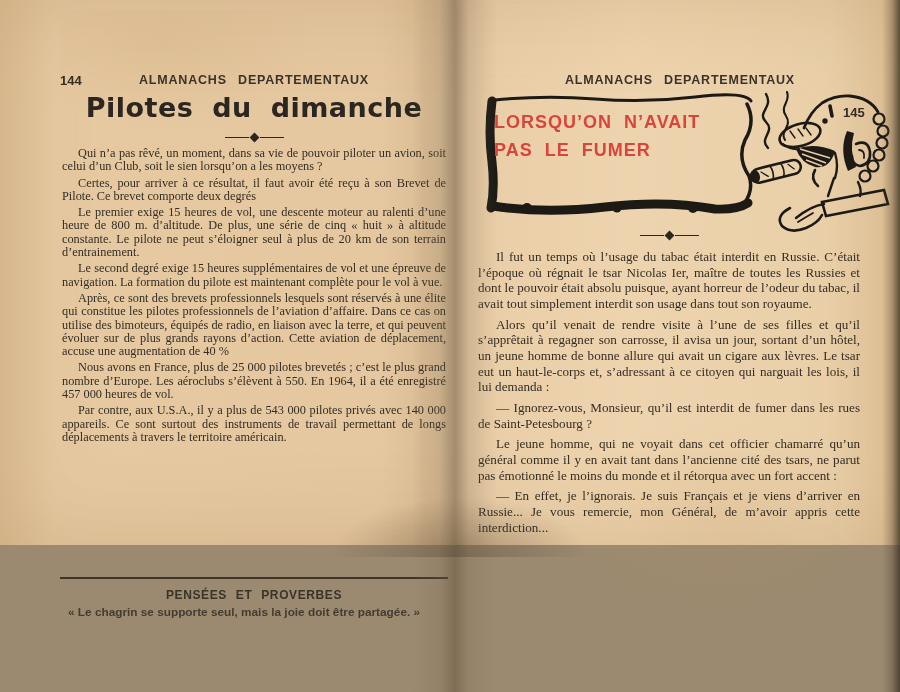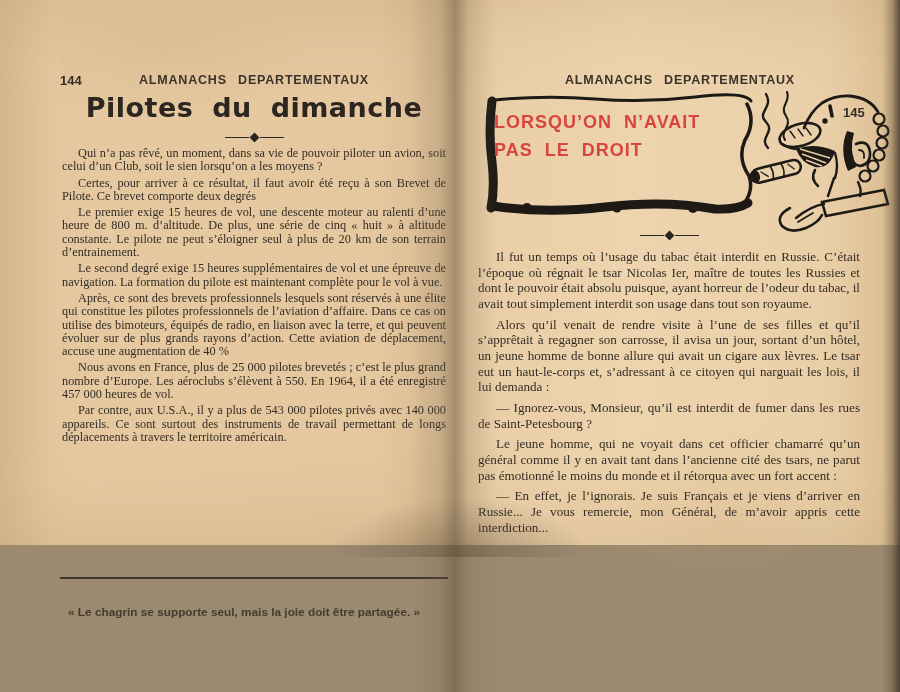--- a/index.html
+++ b/index.html
@@ -108,20 +108,21 @@
       <p>Qui n’a pas rêvé, un moment, dans sa vie de pouvoir piloter un avion, soit celui d’un Club, soit le sien lorsqu’on a les moyens&nbsp;?</p>
       <p>Certes, pour arriver à ce résultat, il faut avoir été reçu à son Brevet de Pilote. Ce brevet comporte deux degrés</p>
       <p>Le premier exige 15&nbsp;heures de vol, une descente moteur au ralenti d’une heure de 800&nbsp;m. d’altitude. De plus, une série de cinq «&nbsp;huit&nbsp;» à altitude constante. Le pilote ne peut s’éloigner seul à plus de 20&nbsp;km de son terrain d’entrainement.</p>
       <p>Le second degré exige 15&nbsp;heures supplémentaires de vol et une épreuve de navigation. La formation du pilote est maintenant complète pour le vol à vue.</p>
       <p>Après, ce sont des brevets professionnels lesquels sont réservés à une élite qui constitue les pilotes professionnels de l’aviation d’affaire. Dans ce cas on utilise des bimoteurs, équipés de radio, en liaison avec la terre, et qui peuvent évoluer sur de plus grands rayons d’action. Cette aviation de déplacement, accuse une augmentation de 40&nbsp;%</p>
       <p>Nous avons en France, plus de 25&nbsp;000 pilotes brevetés&nbsp;; c’est le plus grand nombre d’Europe. Les aéroclubs s’élèvent à 550. En 1964, il a été enregistré 457&nbsp;000 heures de vol.</p>
       <p>Par contre, aux U.S.A., il y a plus de 543&nbsp;000 pilotes privés avec 140&nbsp;000 appareils. Ce sont surtout des instruments de travail permettant de longs déplacements à travers le territoire américain.</p>
     </div>
 
     <div class="footer-rule"></div>
+    <div class="footer-head">PENSÉES ET PROVERBES</div>
     <p class="footer-quote">«&nbsp;Le chagrin se supporte seul, mais la joie doit être partagée.&nbsp;»</p>
   </div>
 
   <div class="page page-right">
     <div class="runhead" style="left:30px;top:73px;width:390px;">ALMANACHS DEPARTEMENTAUX</div>
     <span class="pagenum" style="left:388px;top:73px;margin-top:32px;">145</span>
 
     <div class="red-box">
       <svg width="272" height="124" viewBox="0 0 272 124">
         <g stroke="#1d1a16" fill="none" stroke-linecap="round">
@@ -131,21 +132,21 @@
           <path d="M8,114 Q60,122 120,115 T230,117 Q252,118 263,111" stroke-width="9"></path>
         </g>
         <g fill="#1d1a16">
           <circle cx="42" cy="116" r="5"></circle>
             <circle cx="132" cy="116" r="4.5"></circle>
             <circle cx="208" cy="116" r="5"></circle>
         </g>
       </svg>
       <div class="red-box-lines">
         <div>LORSQU’ON N’AVAIT</div>
-        <div>PAS LE DROIT</div>
+        <div>PAS LE FUMER</div>
       </div>
     </div>
 
     <svg class="cartoon" width="158" height="156" viewBox="0 0 158 156">
       <g stroke="#1d1a16" fill="none" stroke-linecap="round" stroke-width="2.4">
 
         <path d="M30,62 C20,52 38,46 28,36 C18,26 36,22 28,8"></path>
         <path d="M47,54 C41,46 55,40 48,30 C41,20 53,16 49,6" stroke-width="2.1"></path>
 
         <g transform="rotate(-14 40 88)">

